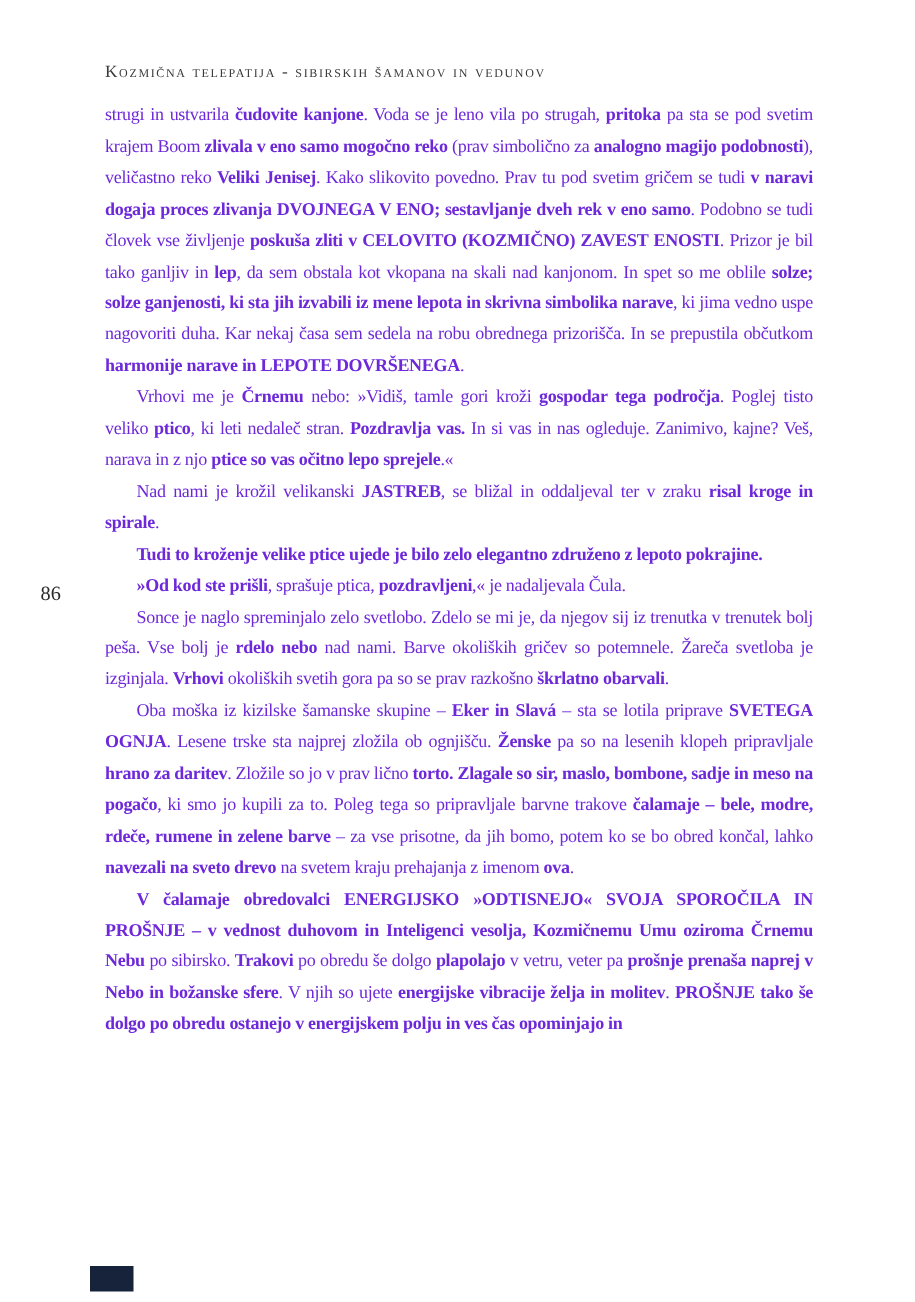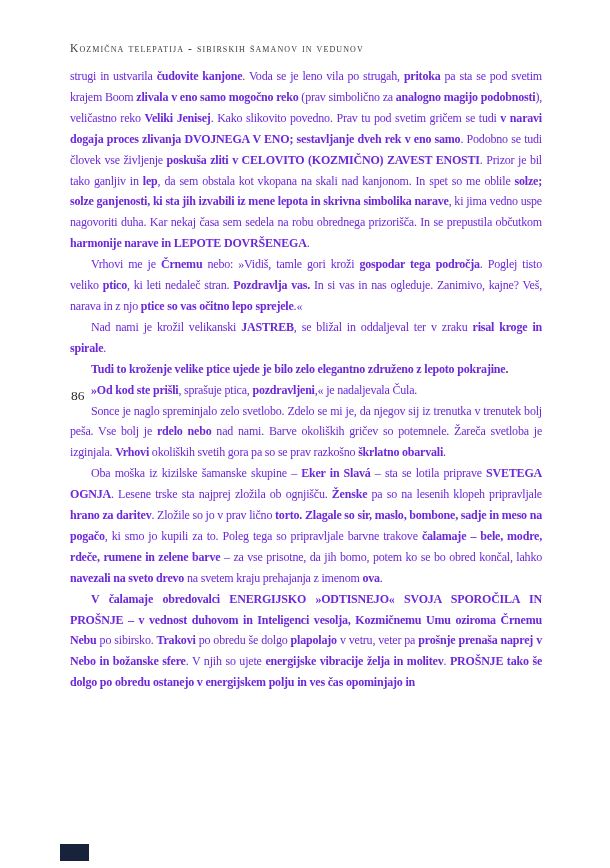--- a/index.html
+++ b/index.html
@@ -21,21 +21,20 @@
     font-size: 11.5px;
     letter-spacing: 1.1px;
     color: #3a3a3a;
     white-space: nowrap;
   }
   .page-number {
     position: absolute;
     left: 27px; top: 388px;
     font-size: 13.5px;
     color: #2a2a2a;
-    margin-left: 44px;
   }
   .text-block {
     position: absolute;
     left: 70px; top: 66px;
     width: 472px;
     font-size: 12px;
     line-height: 20.9px;
     letter-spacing: -0.2px;
     text-align: justify;
     color: #6d28d9;

